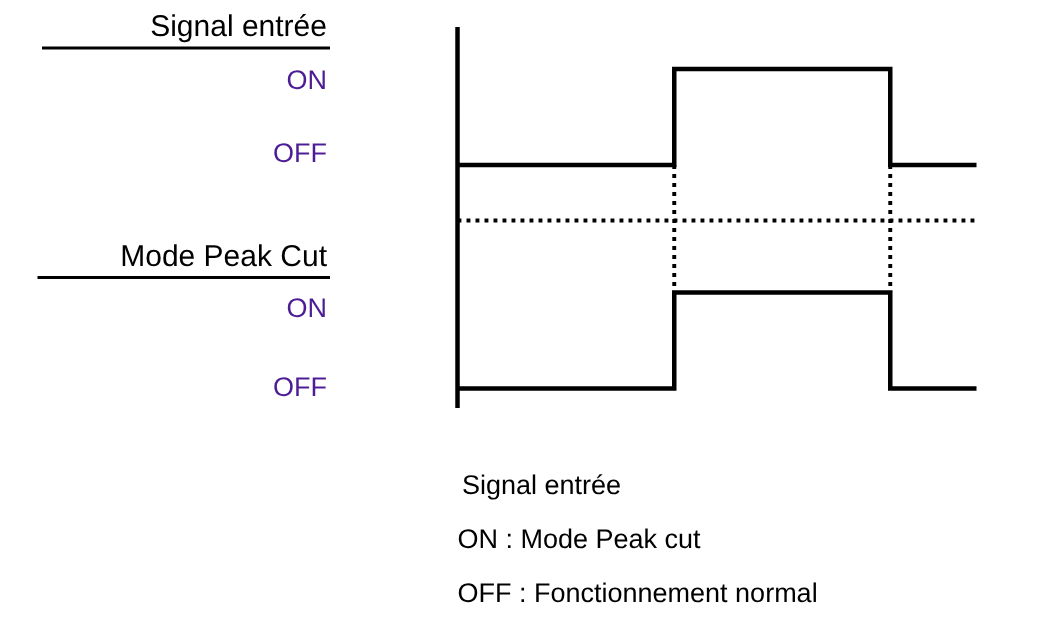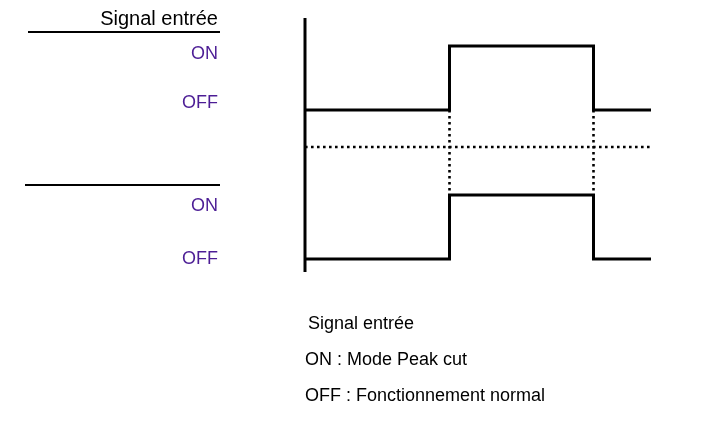--- a/index.html
+++ b/index.html
@@ -81,20 +81,21 @@
 </head>
 <body>
 
 <div id="page">
 
   <div class="group-title" id="title-signal-entree">Signal entrée</div>
   <div class="group-rule" id="rule-signal-entree"></div>
   <div class="level-label" id="label-sig-on">ON</div>
   <div class="level-label" id="label-sig-off">OFF</div>
 
+  <div class="group-title" id="title-mode-peak-cut">Mode Peak Cut</div>
   <div class="group-rule" id="rule-mode-peak-cut"></div>
   <div class="level-label" id="label-mpc-on">ON</div>
   <div class="level-label" id="label-mpc-off">OFF</div>
 
   <div id="waveform">
     <svg width="400" height="270" viewBox="0 0 400 270" xmlns="http://www.w3.org/2000/svg">
 
       <line x1="9" y1="4" x2="9" y2="258" stroke="#000000" stroke-width="3"></line>
 
       <line x1="9" y1="133" x2="355" y2="133" stroke="#000000" stroke-width="2.6" stroke-dasharray="2.6 3.4" stroke-linecap="butt"></line>

